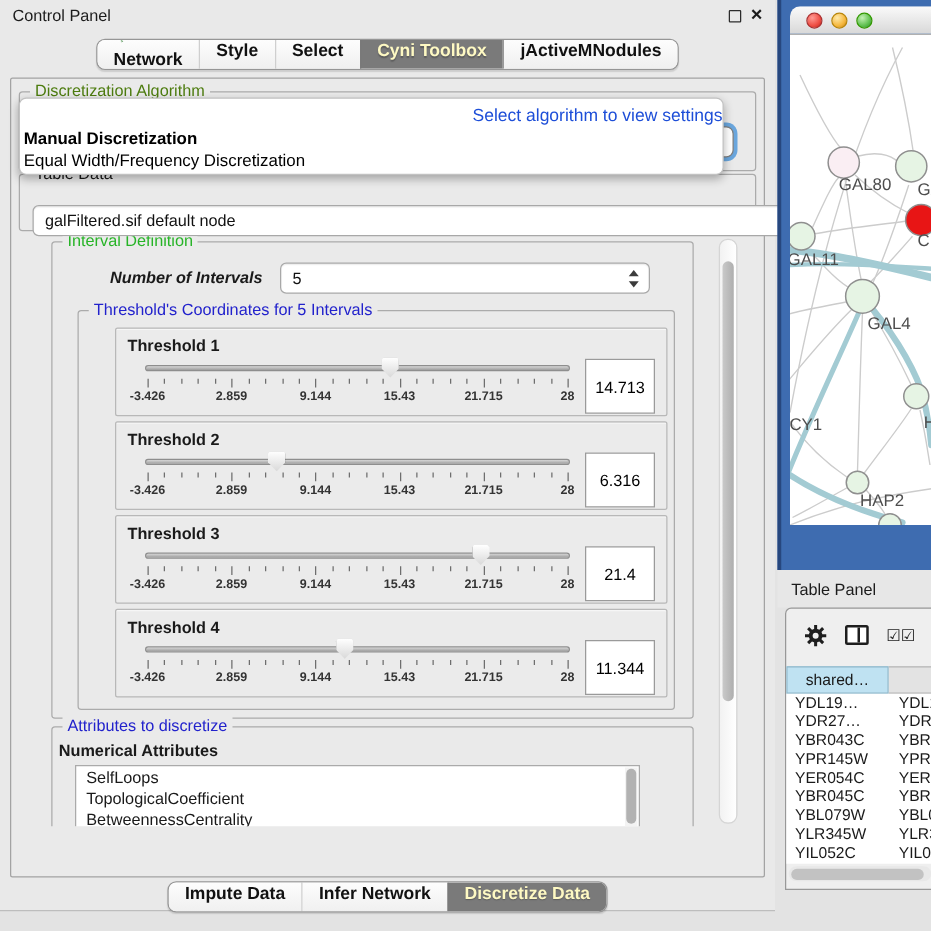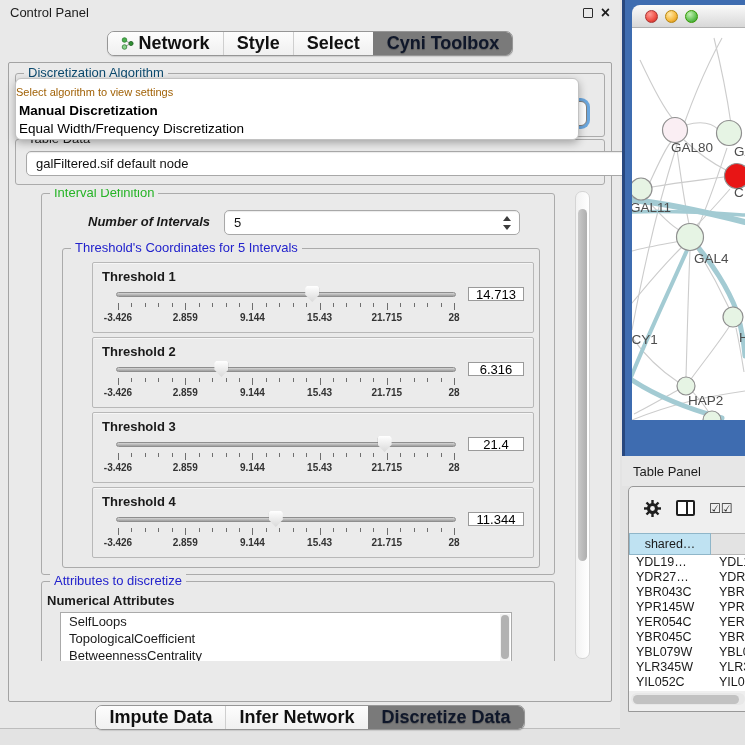--- a/index.html
+++ b/index.html
@@ -13,59 +13,59 @@
   .cp-titlebar { position:absolute; left:0; top:0; width:100%; height:25px;
     display:flex; align-items:center; padding:0 10px; background:#e9e9e9; }
   .cp-title { font-size:13px; color:#1c1c1c; }
   .cp-tb-icons { margin-left:auto; display:flex; align-items:center; gap:8px; }
   .float-icon { width:10px; height:10px; border:1.6px solid #2c2c2c; border-radius:1px; }
   .close-icon { font-size:16px; font-weight:900; color:#1b1b1b; line-height:10px; }
 
   .cp-tabrow { position:absolute; left:0; top:31px; width:100%; display:flex; justify-content:center; }
   .tabgroup { display:flex; border:1px solid #969696; border-radius:7px; overflow:hidden;
     background:#fbfbfb; height:25px; box-shadow:0 1px 1px rgba(0,0,0,.12); }
-  .tab { display:flex; align-items:center; gap:5px; padding:0 13px; font-weight:bold; font-size:18px;
-    color:#111; border-left:1px solid #cfcfcf; background:linear-gradient(#fdfdfd,#f0f0f0); cursor:default; }
+  .tab { display:flex; align-items:flex-start; gap:5px; padding:0 13px; font-weight:bold; font-size:14px;
+    color:#111; border-left:1px solid #cfcfcf; background:linear-gradient(#fdfdfd,#f0f0f0); cursor:default;flex-direction:column; }
   .tab:first-child { border-left:none; }
-  .tab.sel { background:#7a7a7a; color:#0f172a; border-left-color:#7a7a7a; text-shadow:0 1px 1px rgba(0,0,0,.25); }
+  .tab.sel { background:#7a7a7a; color:#fef9c3; border-left-color:#7a7a7a; text-shadow:0 1px 1px rgba(0,0,0,.25); }
   .tab.sel + .tab { border-left-color:#7a7a7a; }
 
   .cp-outer { position:absolute; left:8px; top:62px; width:604px; height:640px;
     border:1px solid #a3a3a3; border-radius:2px; background:#eaeaea; }
 
   
   .tborder { position:absolute; border:1px solid #ababab; border-radius:3px; }
   .tborder>.ttl { position:absolute; top:-9px; left:8px; background:#eaeaea; padding:0 4px;
     font-size:13px; line-height:16px; white-space:nowrap; }
-  .ttl.gray { color:#0c4a6e; }
+  .ttl.gray { color:#4d7c0f; }
   .ttl.green { color:#27b427; }
   .ttl.blue { color:#2222cc; }
   .ttl.dark { color:#1a1a1a; }
 
   .disc-box { left:6px; top:10px; width:590px; height:64px; }
   .combo { position:relative; background:#fff; border:1px solid #a8a8a8; border-radius:5px;
     height:25px; line-height:23px; padding:0 22px 0 9px; font-size:13px; color:#111;
     box-shadow:inset 0 1px 1px rgba(0,0,0,.08); white-space:nowrap; overflow:hidden; }
   .stepper { position:absolute; right:7px; top:50%; transform:translateY(-50%); width:9px; height:14px; }
   .stepper i { position:absolute; left:0; width:0; height:0; border-left:4.5px solid transparent; border-right:4.5px solid transparent; }
   .stepper .up { top:0; border-bottom:5px solid #3c3c3c; }
   .stepper .dn { bottom:0; border-top:5px solid #3c3c3c; }
 
   .combo-focus { position:absolute; left:14px; top:38px; width:564px; height:25px; z-index:1;
     border-radius:6px; box-shadow:0 0 0 3px #6aa6dd; background:#fff; border:1px solid #7f7f7f; }
 
   .algo-popup { position:absolute; left:6px; top:15px; width:564px; height:62px; z-index:3;
     background:#fff; border:1px solid #c2c2c2; border-radius:6px;
     box-shadow:0 3px 8px rgba(0,0,0,.30); padding-top:3px; overflow:hidden; }
-  .popup-prompt { height:20px; line-height:20px; text-align:left; color:#a16207; font-size:11px; }
+  .popup-prompt { height:20px; line-height:20px; text-align:right; color:#1d4ed8; font-size:14px; }
   .popup-opt { height:18px; line-height:18px; padding-left:3px; font-size:13.5px; color:#000; }
   .popup-opt.bold { font-weight:bold; }
 
   .td-box { left:6px; top:76px; width:590px; height:46px; }
-  .td-combo { position:absolute; left:10px; top:11px; width:684px; }
+  .td-combo { position:absolute; left:10px; top:24px; width:684px; }
 
   .viewport { position:absolute; left:4px; top:126px; width:596px; height:472px; overflow:hidden; }
 
   .vscroll { position:absolute; left:566px; top:128px; width:15px; height:468px;
     background:linear-gradient(90deg,#f2f2f2,#ffffff); border:1px solid #d5d5d5; border-radius:7px; }
   .vscroll .thumb { position:absolute; left:2px; top:17px; width:9px; height:352px;
     background:linear-gradient(90deg,#c9c9c9,#aeaeae); border-radius:5px; }
 
   .id-box { left:28px; top:4px; width:514px; height:382px; }
   .noi-label { position:absolute; left:46px; top:20px; font-weight:bold; font-size:13px;font-style:italic; }
@@ -82,21 +82,21 @@
   .sthumb { position:absolute; top:1px; width:14px; height:16px;
     background:linear-gradient(#ffffff,#d9d9d9);
     clip-path:polygon(12% 0,88% 0,100% 12%,100% 55%,50% 100%,0 55%,0 12%);
     filter:drop-shadow(0 0 1px #6f6f6f); }
   .ticks { position:absolute; left:2px; right:2px; top:18px; height:8px; }
   .ticks i { position:absolute; width:1px; background:#6e6e6e; }
   .ticks i.ma { top:0; height:7px; }
   .ticks i.mi { top:0; height:4px; }
   .scale-labels { position:absolute; left:2px; right:2px; top:27px; height:12px; }
   .scale-labels span { position:absolute; transform:translateX(-50%); font-size:10px; font-weight:bold; color:#333; white-space:nowrap; }
-  .val-field { width:56px; height:14px; margin-top:2px; background:#fff; border:1px solid #9a9a9a;
+  .val-field { width:56px; height:44px; margin-top:2px; background:#fff; border:1px solid #9a9a9a;
     font-size:13px; text-align:center; color:#000; font-family:inherit; }
 
   .attr-box { left:28px; top:392px; width:514px; height:110px; }
   .na-label { position:absolute; left:5px; top:11px; font-weight:bold; font-size:13px; }
   .attr-list { position:absolute; left:18px; top:30px; width:452px; height:78px;
     background:#fff; border:1px solid #aaa; overflow:hidden; }
   .attr-list .item { padding-left:8px; height:17px; line-height:17px; font-size:13px; }
   .list-scroll { position:absolute; right:1px; top:1px; width:10px; bottom:1px; background:#f3f3f3; }
   .list-scroll .thumb { position:absolute; left:1px; top:1px; width:8px; height:44px;
     background:#b2b2b2; border-radius:4px; }
@@ -166,20 +166,23 @@
         <span>Network</span>
       </div>
       <div class="tab">
           <span>Style</span>
         </div>
       <div class="tab">
           <span>Select</span>
         </div>
       <div class="tab sel">
           <span>Cyni Toolbox</span>
+        </div>
+      <div class="tab">
+          <span>jActiveMNodules</span>
         </div>
     </div>
   </div>
 
   <div class="cp-outer">
 
     <div class="tborder disc-box">
       <span class="ttl gray">Discretization Algorithm</span>
     </div>
     <div class="combo-focus"></div>

